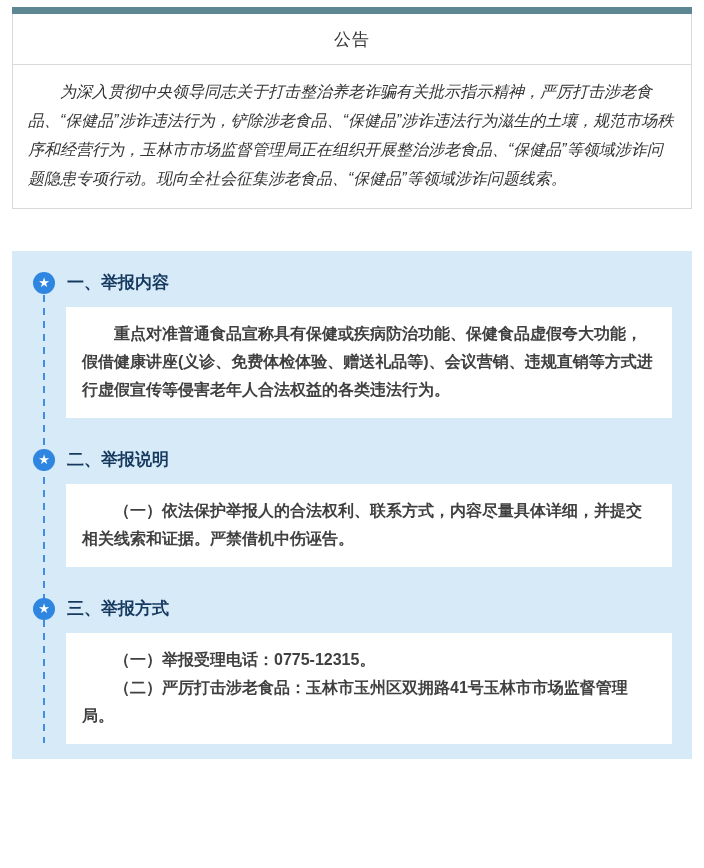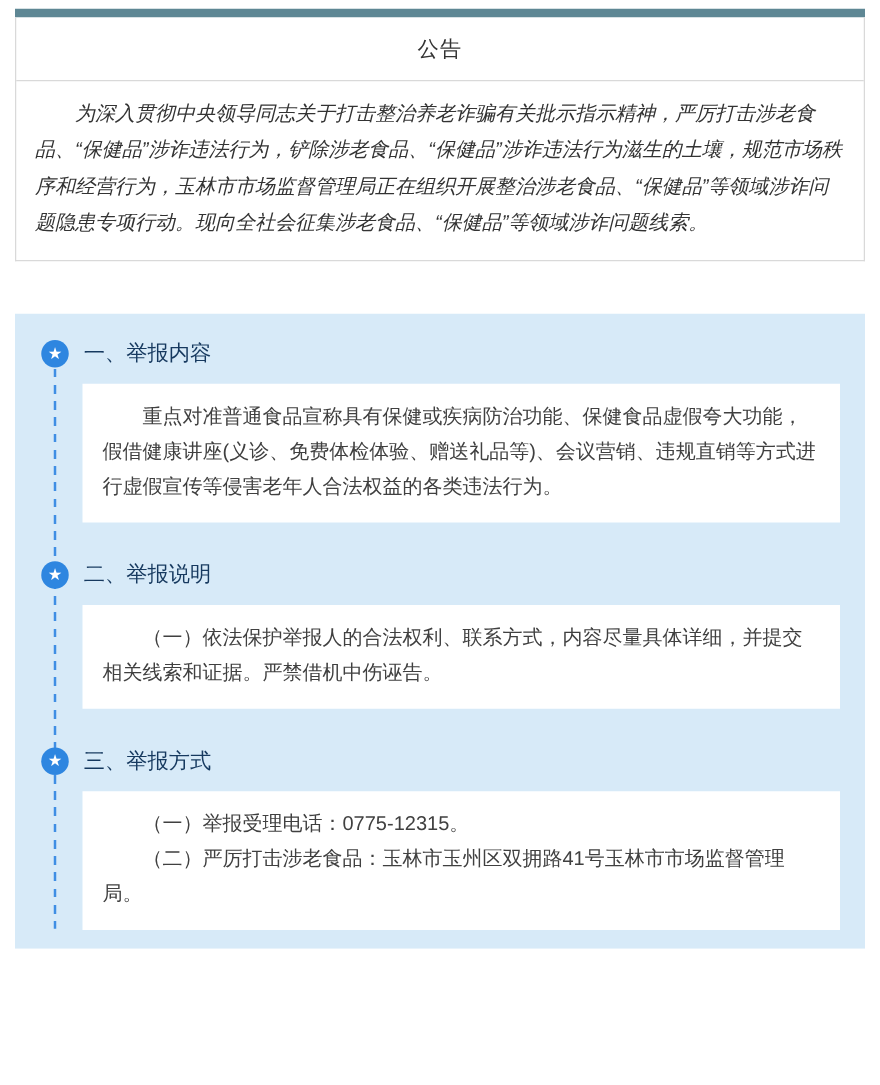--- a/index.html
+++ b/index.html
@@ -78,30 +78,31 @@
     background: #2e86e0;
     color: #ffffff;
     font-size: 13px;
     line-height: 22px;
     text-align: center;
     flex: 0 0 22px;
   }
   .sec-title {
     margin-left: 12px;
     font-size: 17px;
-    font-weight: normal;
+    font-weight: bold;
     color: #16395f;
   }
   .sec-body {
     margin-left: 54px;
     margin-right: 20px;
     background: #ffffff;
     padding: 13px 16px 14px;
     position: relative;
     z-index: 1;
+    font-weight: bold;
   }
   .sec-body p {
     text-indent: 2em;
     font-size: 16px;
     line-height: 28px;
     color: #404040;
   }
 </style>
 </head>
 <body>

